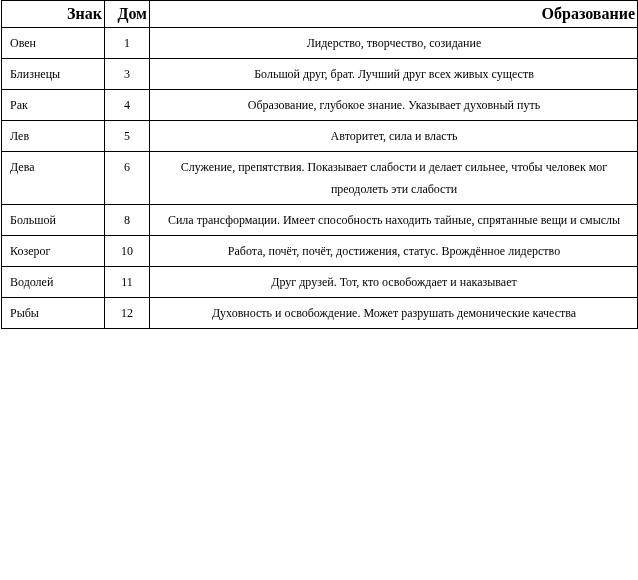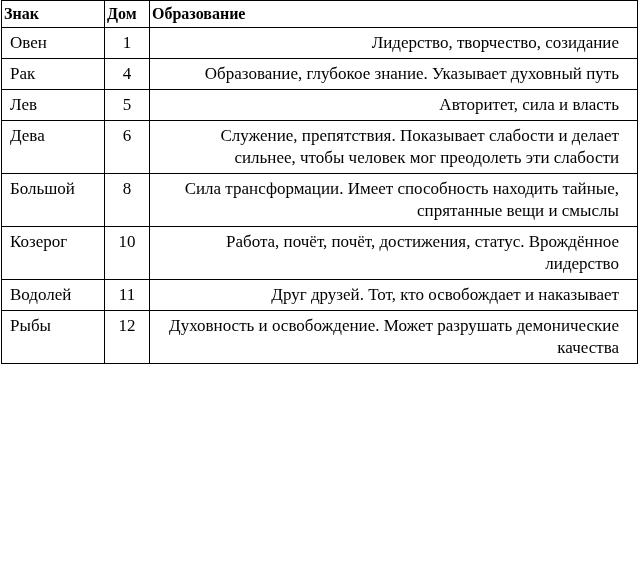--- a/index.html
+++ b/index.html
@@ -16,43 +16,43 @@
   }
   table.zodiac {
     border-collapse: collapse;
     width: 636px;
     table-layout: fixed;
     margin: 0 1px;
   }
   table.zodiac th,
   table.zodiac td {
     border: 1px solid #000000;
-    font-size: 17px;
+    font-size: 12px;
     line-height: 22px;
     vertical-align: top;
     box-sizing: border-box;
   }
   table.zodiac th {
     font-weight: bold;
-    text-align: left;
+    text-align: right;
     padding: 3px 2px 3px 2px;
     font-size: 16px;
     line-height: 20px;
   }
   td.sign-cell {
     padding: 4px 4px 4px 8px;
     text-align: left;
   }
   td.house-cell {
     padding: 4px 2px;
     text-align: center;
   }
   td.indicators-cell {
-    padding: 4px 18px 4px 10px;
-    text-align: right;
+    padding: 4px 9px 4px 10px;
+    text-align: center;
   }
   col.c-sign  { width: 103px; }
   col.c-house { width: 45px; }
   col.c-ind   { width: 488px; }
 </style>
 </head>
 <body>
 
 <table class="zodiac">
   <colgroup>
@@ -68,20 +68,25 @@
     </tr>
   </thead>
   <tbody>
   <tr>
     <td class="sign-cell">Овен</td>
     <td class="house-cell">1</td>
     <td class="indicators-cell">Лидерство, творчество, созидание</td>
   </tr>
 
 
+  <tr>
+    <td class="sign-cell">Близнецы</td>
+    <td class="house-cell">3</td>
+    <td class="indicators-cell">Большой друг, брат. Лучший друг всех живых существ</td>
+  </tr>
 
   <tr>
     <td class="sign-cell">Рак</td>
     <td class="house-cell">4</td>
     <td class="indicators-cell">Образование, глубокое знание. Указывает духовный путь</td>
   </tr>
 
   <tr>
     <td class="sign-cell">Лев</td>
     <td class="house-cell">5</td>

